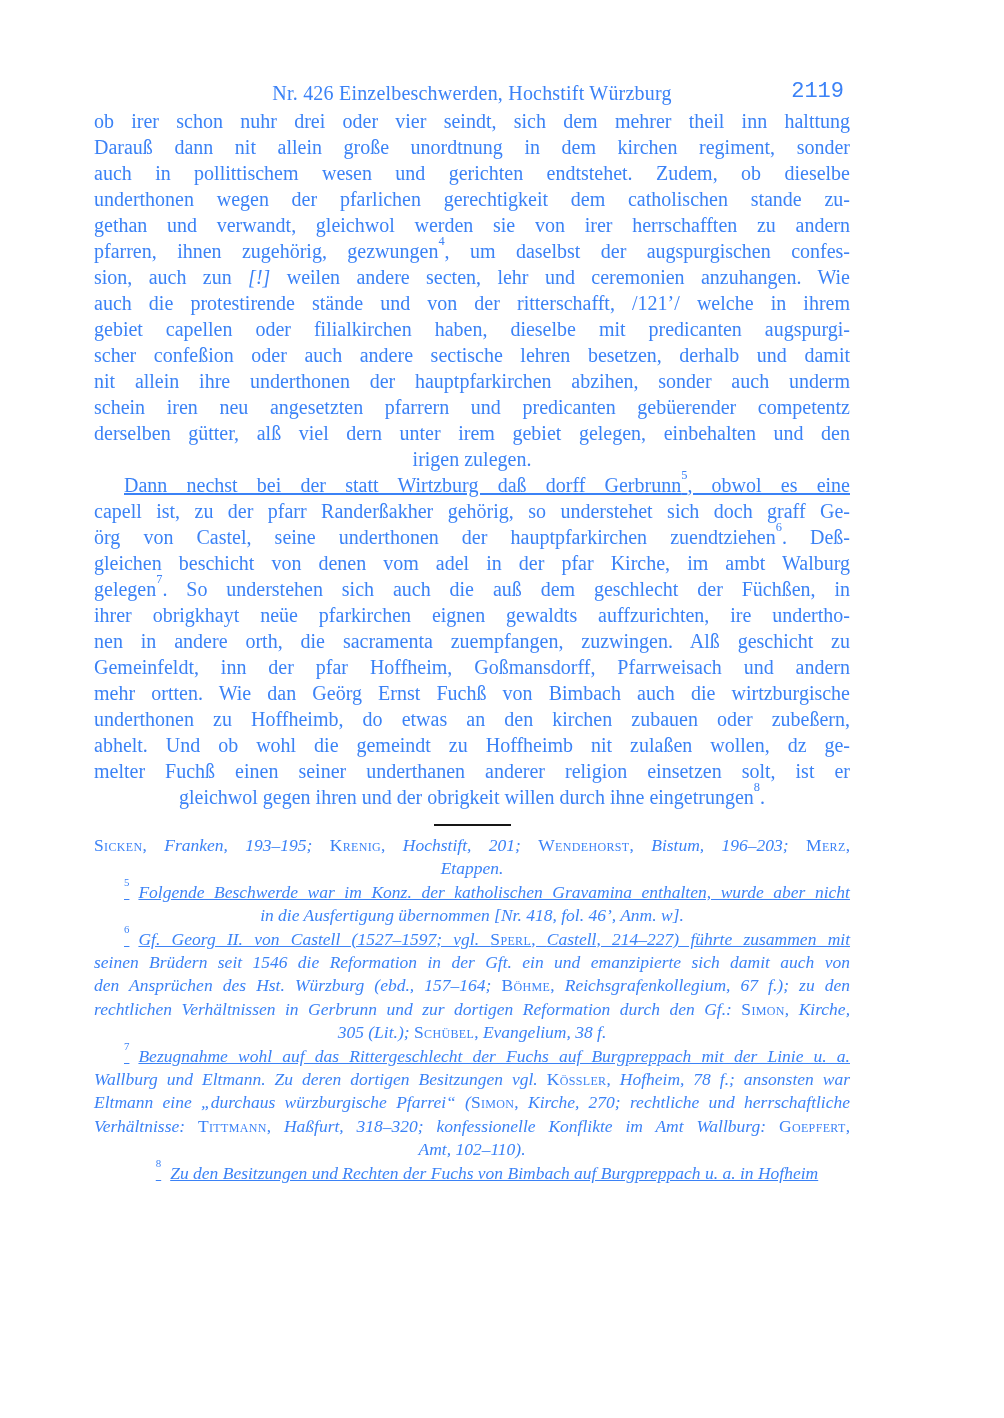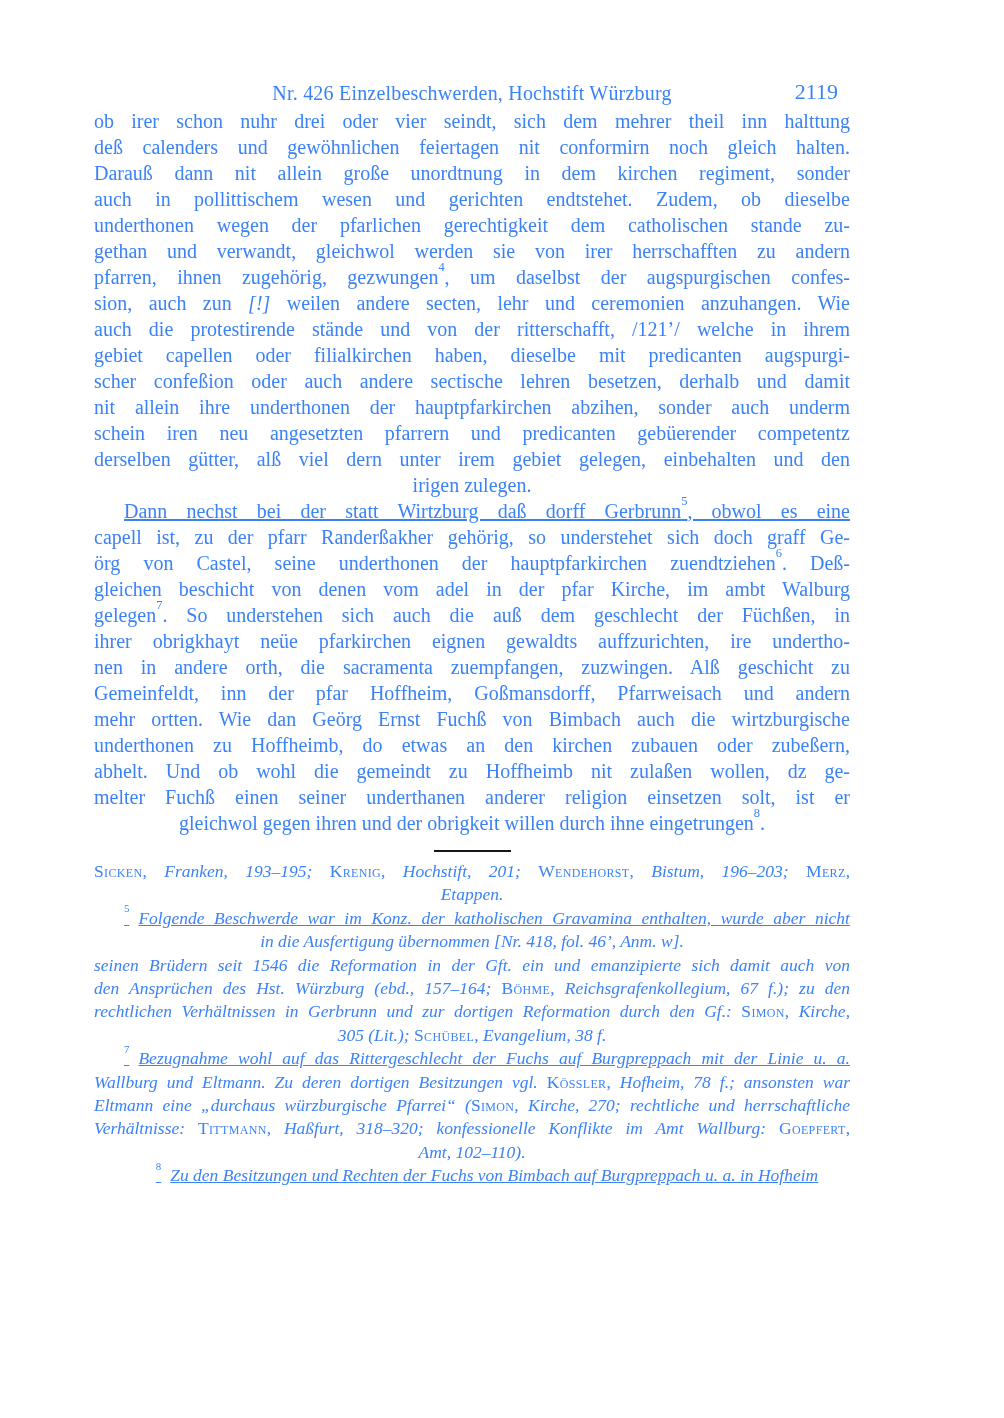--- a/index.html
+++ b/index.html
@@ -7,21 +7,21 @@
     position:relative;
     width:1004px;height:1418px;
     background:#ffffff;
     color:#3b82f6;
     font-family:"Liberation Serif", serif;
     overflow:hidden;
   }
   .column{position:absolute;left:94px;top:82px;width:756px;}
   .running-head{position:relative;height:26px;font-size:20px;}
   .running-head .title{text-align:center;letter-spacing:.01em;}
-  .running-head .pageno{position:absolute;right:12px;top:-3px;font-size:22px;}
+  .running-head .pageno{position:absolute;right:6px;top:-3px;font-size:22px;font-family:Liberation Mono, monospace;}
   .body-text{font-size:20px;line-height:26px;}
   .line{text-align:justify;text-align-last:justify;}
   .line.last{text-align:center;text-align-last:auto;}
   .line.indent{text-indent:30px;text-decoration:underline;}
   sup{font-size:.62em;line-height:0;position:relative;top:-.42em;}
   .fn-sep{margin-top:14px;width:77px;border:0;border-top:2px solid #161616;}
   .footnotes{font-size:17.5px;line-height:23.4px;}
   .fn-num{margin-right:9px;font-style:normal;}
   em{font-style:italic;}
   .sc{font-style:normal;font-variant:small-caps;letter-spacing:.02em;}
@@ -31,21 +31,20 @@
 
 <div class="page">
   <div class="column">
     <div class="running-head">
       <div class="title">Nr. 426 Einzelbeschwerden, Hochstift Würzburg</div>
       <div class="pageno">2119</div>
     </div>
     <div class="body-text">
         <div>
           <div class="line">ob irer schon nuhr drei oder vier seindt, sich dem mehrer theil inn halttung</div>
-          <div class="line">deß calenders und gewöhnlichen feiertagen nit conformirn noch gleich halten.</div>
           <div class="line">Darauß dann nit allein große unordtnung in dem kirchen regiment, sonder</div>
           <div class="line">auch in pollittischem wesen und gerichten endtstehet. Zudem, ob dieselbe</div>
           <div class="line">underthonen wegen der pfarlichen gerechtigkeit dem catholischen stande zu-</div>
           <div class="line">gethan und verwandt, gleichwol werden sie von irer herrschafften zu andern</div>
           <div class="line">pfarren, ihnen zugehörig, gezwungen<sup>4</sup>, um daselbst der augspurgischen confes-</div>
           <div class="line">sion, auch zun <em>[!]</em> weilen andere secten, lehr und ceremonien anzuhangen. Wie</div>
           <div class="line">auch die protestirende stände und von der ritterschafft, /121’/ welche in ihrem</div>
           <div class="line">gebiet capellen oder filialkirchen haben, dieselbe mit predicanten augspurgi-</div>
           <div class="line">scher confeßion oder auch andere sectische lehren besetzen, derhalb und damit</div>
           <div class="line">nit allein ihre underthonen der hauptpfarkirchen abzihen, sonder auch underm</div>
@@ -73,20 +72,21 @@
     <div class="footnotes">
         <div>
           <div class="line"><span class="sc">Sicken</span>, <em>Franken, 193–195;</em> <span class="sc">Krenig</span>, <em>Hochstift, 201;</em> <span class="sc">Wendehorst</span>, <em>Bistum, 196–203;</em> <span class="sc">Merz</span>,</div>
           <div class="line last"><em>Etappen.</em></div>
         </div>
         <div>
           <div class="line indent"><sup class="fn-num">5</sup><em>Folgende Beschwerde war im Konz. der katholischen Gravamina enthalten, wurde aber nicht</em></div>
           <div class="line last"><em>in die Ausfertigung übernommen [Nr. 418, fol. 46’, Anm. w].</em></div>
         </div>
         <div>
+          <div class="line indent"><sup class="fn-num">6</sup><em>Gf. Georg II. von Castell (1527–1597; vgl.</em> <span class="sc">Sperl</span>, <em>Castell, 214–227) führte zusammen mit</em></div>
           <div class="line"><em>seinen Brüdern seit 1546 die Reformation in der Gft. ein und emanzipierte sich damit auch von</em></div>
           <div class="line"><em>den Ansprüchen des Hst. Würzburg (ebd., 157–164;</em> <span class="sc">Böhme</span>, <em>Reichsgrafenkollegium, 67 f.); zu den</em></div>
           <div class="line"><em>rechtlichen Verhältnissen in Gerbrunn und zur dortigen Reformation durch den Gf.:</em> <span class="sc">Simon</span>, <em>Kirche,</em></div>
           <div class="line last"><em>305 (Lit.);</em> <span class="sc">Schübel</span>, <em>Evangelium, 38 f.</em></div>
         </div>
         <div>
           <div class="line indent"><sup class="fn-num">7</sup><em>Bezugnahme wohl auf das Rittergeschlecht der Fuchs auf Burgpreppach mit der Linie u. a.</em></div>
           <div class="line"><em>Wallburg und Eltmann. Zu deren dortigen Besitzungen vgl.</em> <span class="sc">Kössler</span>, <em>Hofheim, 78 f.; ansonsten war</em></div>
           <div class="line"><em>Eltmann eine „durchaus würzburgische Pfarrei“ (</em><span class="sc">Simon</span>, <em>Kirche, 270; rechtliche und herrschaftliche</em></div>
           <div class="line"><em>Verhältnisse:</em> <span class="sc">Tittmann</span>, <em>Haßfurt, 318–320; konfessionelle Konflikte im Amt Wallburg:</em> <span class="sc">Goepfert</span>,</div>

